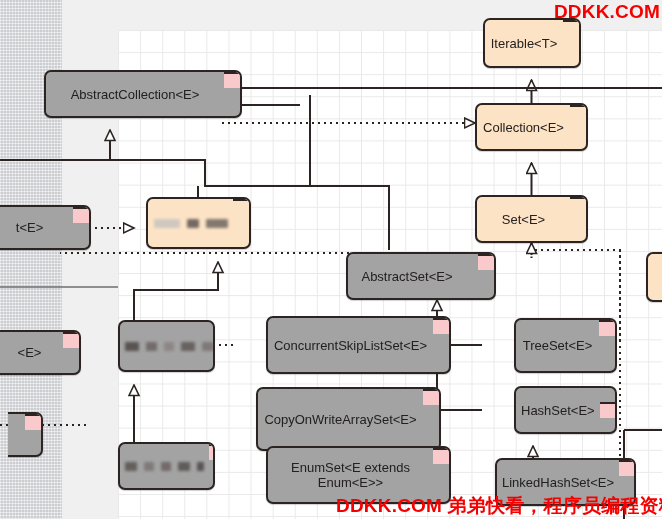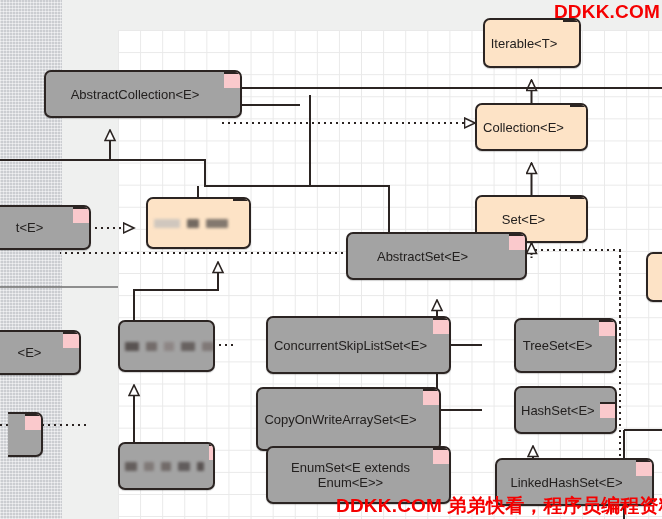--- a/index.html
+++ b/index.html
@@ -171,21 +171,21 @@
         <div class="compartment"></div>
       </div>
       <div class="node iface" style="left: 475px; top: 103px; width: 113px; height: 48px;">
         <div class="title">Collection&lt;E&gt;</div>
         <div class="compartment"></div>
       </div>
       <div class="node iface" style="left: 475px; top: 195px; width: 113px; height: 48px;">
         <div class="title">Set&lt;E&gt;</div>
         <div class="compartment"></div>
       </div>
-      <div class="node cls" style="left: 314px; top: 232px; width: 181px; height: 48px; gap: 12px;">
+      <div class="node cls" style="left: 314px; top: 252px; width: 150px; height: 48px; gap: 12px;">
         <div class="title">AbstractSet&lt;E&gt;</div>
         <div class="compartment"></div>
       </div>
       <div class="node cls" style="left: 234px; top: 316px; width: 185px; height: 58px;">
         <div class="title">ConcurrentSkipListSet&lt;E&gt;</div>
         <div class="compartment"></div>
       </div>
       <div class="node cls" style="left: 224px; top: 387px; width: 185px; height: 64px;">
         <div class="title">CopyOnWriteArraySet&lt;E&gt;</div>
         <div class="compartment"></div>
@@ -195,21 +195,21 @@
         <div class="compartment"></div>
       </div>
       <div class="node cls" style="left: 482px; top: 318px; width: 103px; height: 55px;">
         <div class="title">TreeSet&lt;E&gt;</div>
         <div class="compartment"></div>
       </div>
       <div class="node cls" style="left: 482px; top: 386px; width: 103px; height: 48px; align-items: center;">
         <div class="title">HashSet&lt;E&gt;</div>
         <div class="compartment"></div>
       </div>
-      <div class="node cls" style="left: 463px; top: 458px; width: 159px; height: 48px;">
+      <div class="node cls" style="left: 463px; top: 458px; width: 141px; height: 48px;">
         <div class="title">LinkedHashSet&lt;E&gt;</div>
         <div class="compartment"></div>
       </div>
       <div class="node iface" style="left: 146px; top: 197px; width: 105px; height: 52px;">
         <div class="title redacted">
           <i style="width: 26px; background: rgb(201, 195, 189);"></i>
           <i style="width: 12px; background: rgb(92, 85, 80);"></i>
           <i style="width: 22px; background: rgb(110, 102, 96);"></i>
         </div>
         <div class="compartment"></div>

